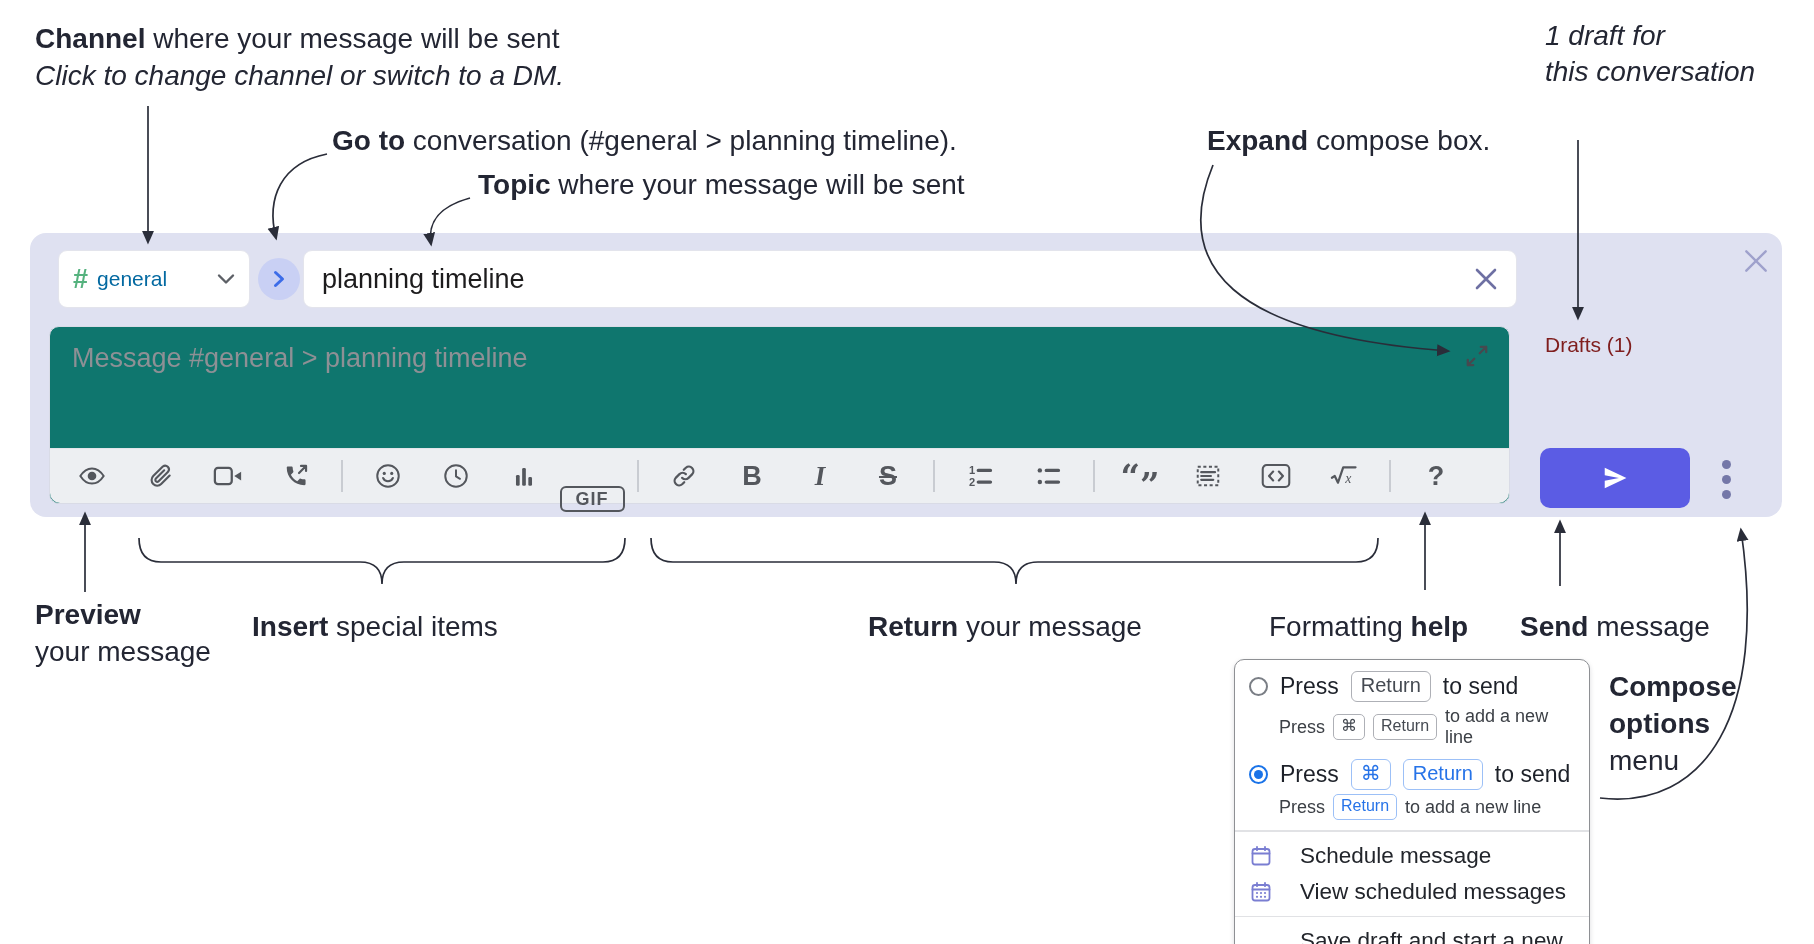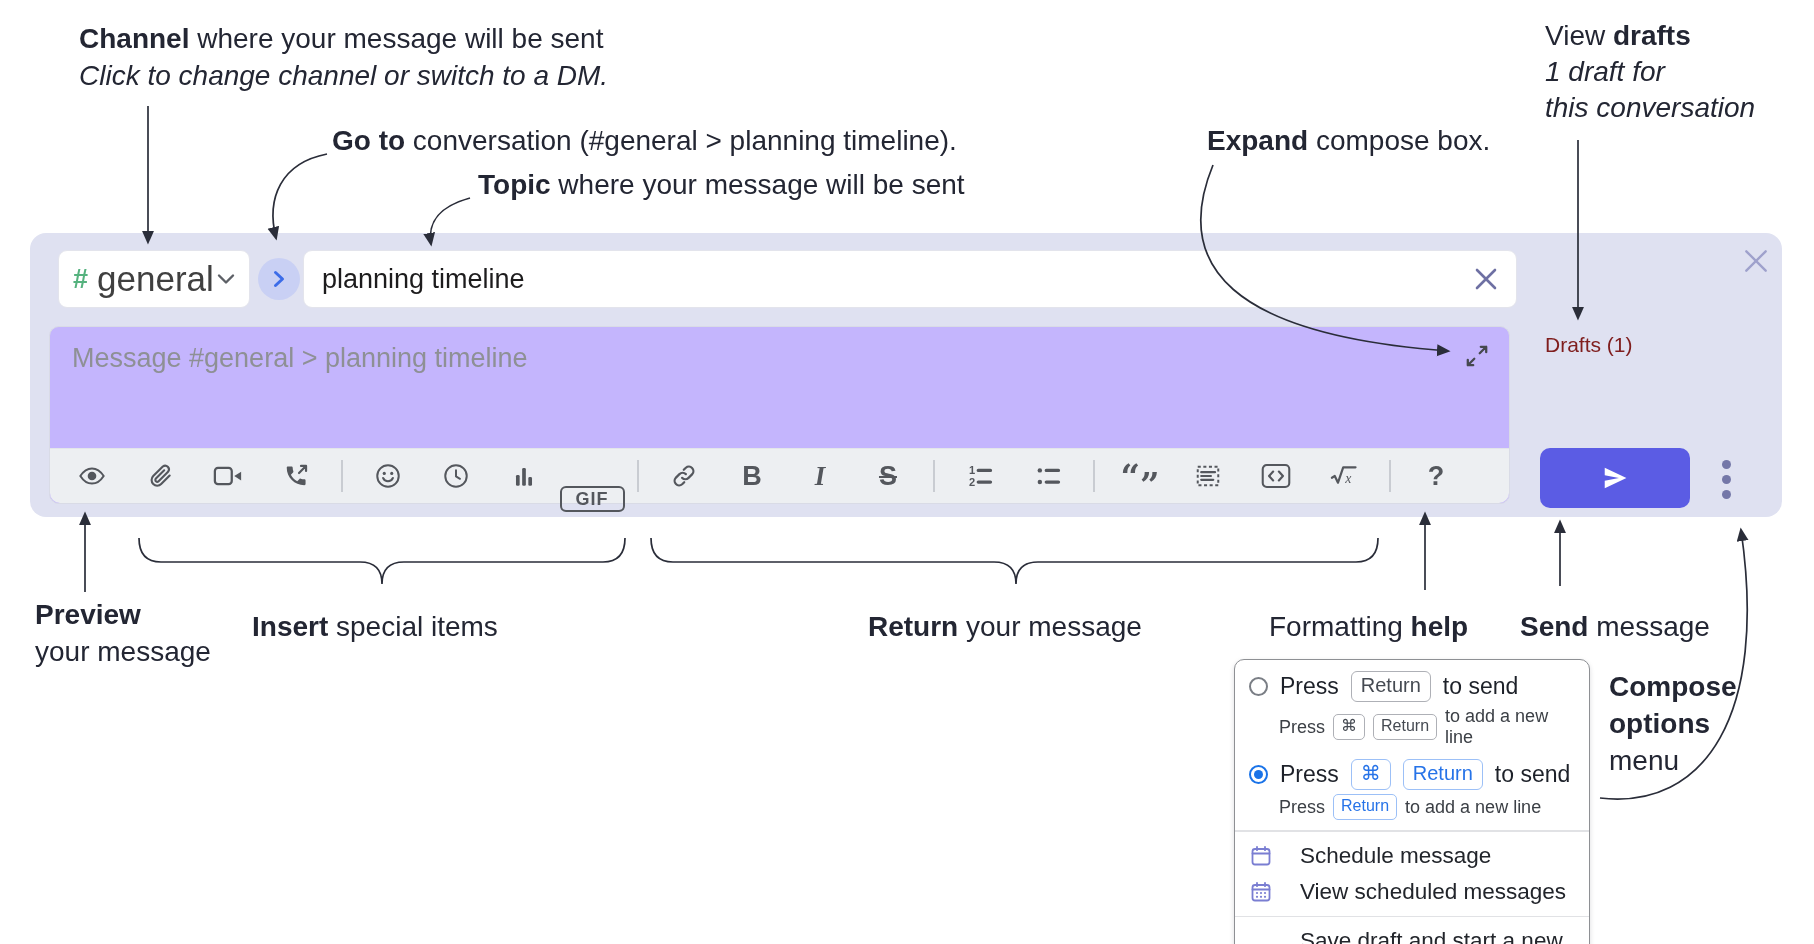--- a/index.html
+++ b/index.html
@@ -9,32 +9,32 @@
   .ann{position:absolute;font-size:28px;line-height:37px;color:#232633;white-space:nowrap;}
   .ann b{font-weight:bold;}
   .ann .it{font-style:italic;}
   
   #composer{position:absolute;left:30px;top:233px;width:1752px;height:284px;
             background:#dfe1f1;border-radius:16px;}
   .pill{position:absolute;left:28px;top:17px;width:192px;height:58px;background:#fff;
         border:1px solid #e3e4ec;border-radius:9px;display:flex;align-items:center;
         padding:0 14px;box-sizing:border-box;cursor:pointer;}
   .pill .hash{color:#55b27e;font-weight:bold;font-size:27px;}
-  .pill .chname{font-size:35px;color:#404040;margin-left:9px;}
+  .pill .chname{font-size:21px;color:#0369a1;margin-left:9px;}
   .pill svg{margin-left:auto;}
   .goto{position:absolute;left:228px;top:25px;width:42px;height:42px;border-radius:50%;
         background:#c9d0f4;border:none;display:flex;align-items:center;justify-content:center;cursor:pointer;}
   .topicbox{position:absolute;left:273px;top:17px;width:1214px;height:58px;background:#fff;
         border:1px solid #e3e4ec;border-radius:9px;display:flex;align-items:center;box-sizing:border-box;}
   .topicbox input{flex:1;border:none;outline:none;font-family:"Liberation Sans",sans-serif;
         font-size:27px;color:#1d1c1d;padding:0 0 0 18px;background:transparent;}
   .iconbtn{background:none;border:none;padding:0;display:flex;align-items:center;justify-content:center;cursor:pointer;}
   .clearx{width:44px;height:44px;color:#6e70a3;margin-right:8px;}
   .closex{position:absolute;left:1706px;top:8px;width:40px;height:40px;color:#9fa1cc;}
-  .msgbox{position:absolute;left:19px;top:93px;width:1461px;height:178px;background:#c4b5fd;
+  .msgbox{position:absolute;left:19px;top:93px;width:1461px;height:178px;background:#0f766e;
         border:1px solid #d9dbe6;border-radius:10px;box-sizing:border-box;}
   .msgbox textarea{position:absolute;left:20px;top:14px;width:1340px;height:90px;border:none;outline:none;
         resize:none;background:transparent;font-family:"Liberation Sans",sans-serif;font-size:27px;color:#1d1c1d;}
   .msgbox textarea::placeholder{color:#8e9095;}
   .expandbtn{position:absolute;left:1408px;top:10px;width:38px;height:38px;color:#46494f;}
   .toolbar{position:absolute;left:0;bottom:0;width:100%;height:55px;background:#edeff2;
         border-top:1px solid #e3e5ea;border-radius:0 0 10px 10px;display:flex;align-items:center;
         padding-left:8px;box-sizing:border-box;}
   .tbtn{width:68px;height:42px;background:none;border:none;padding:0;display:flex;align-items:center;
         justify-content:center;color:#54575d;cursor:pointer;}
@@ -71,39 +71,38 @@
   .pitem{display:flex;align-items:center;gap:27px;padding:5px 14px;font-size:22.5px;color:#22252b;cursor:pointer;}
   .pitem svg{color:#7a7ed2;flex:none;}
   
   #lines{position:absolute;left:0;top:0;pointer-events:none;z-index:5;}
 </style>
 </head>
 <body>
 
 <div id="stage">
 
-  <div class="ann" style="left:35px;top:20px;margin-left:44px;">
+  <div class="ann" style="left:35px;top:20px;">
     <div><b>Channel</b><span> where your message will be sent</span></div>
     <div class="it">Click to change channel or switch to a DM.</div>
   </div>
 
   <div class="ann" style="left:332px;top:122px;">
     <b>Go to</b><span> conversation (#general &gt; planning timeline).</span>
   </div>
 
   <div class="ann" style="left:478px;top:166px;">
     <b>Topic</b><span> where your message will be sent</span>
   </div>
 
   <div class="ann" style="left:1207px;top:122px;">
     <b>Expand</b><span> compose box.</span>
   </div>
 
   <div class="ann" style="left:1545px;top:18px;line-height:36px;">
-    <div><span>View </span><b>drafts</b></div>
     <div class="it">1 draft for</div>
     <div class="it">this conversation</div>
   </div>
 
   <div class="ann" style="left:35px;top:596px;">
     <div><b>Preview</b></div>
     <div>your message</div>
   </div>
 
   <div class="ann" style="left:252px;top:608px;">

